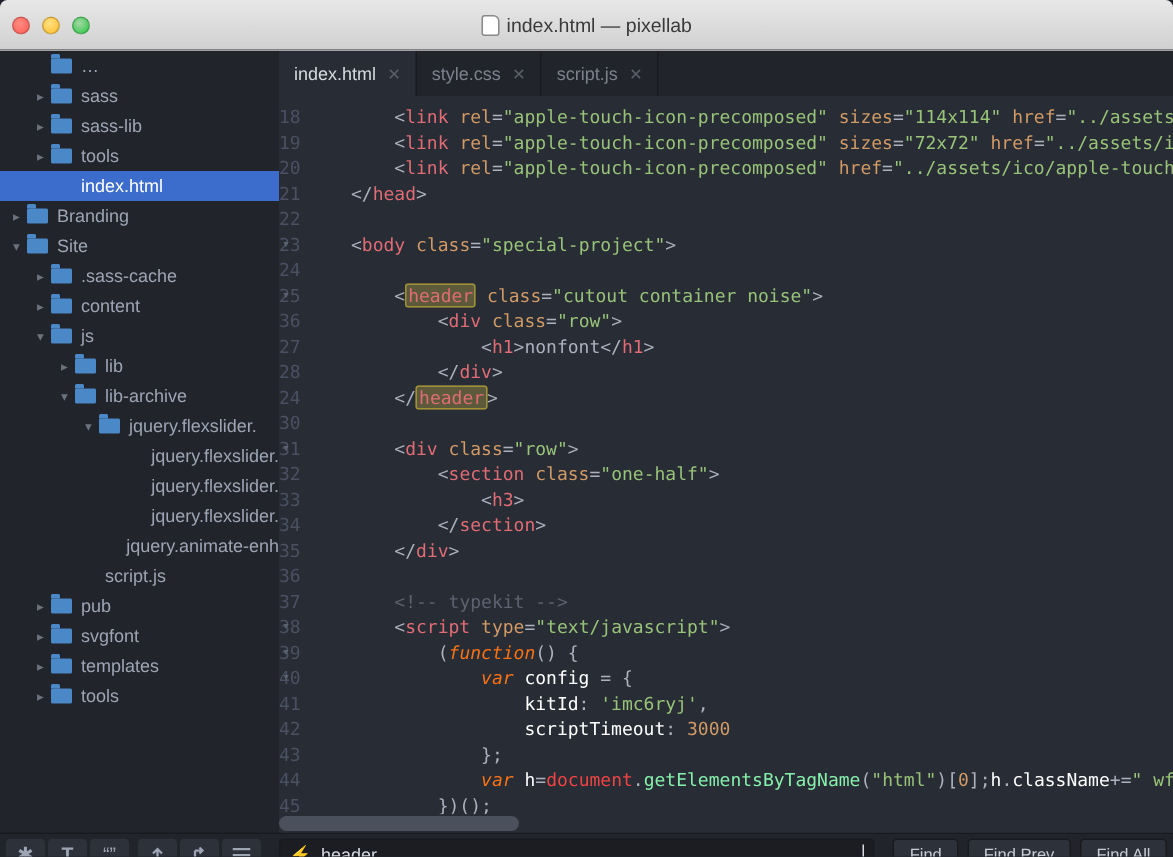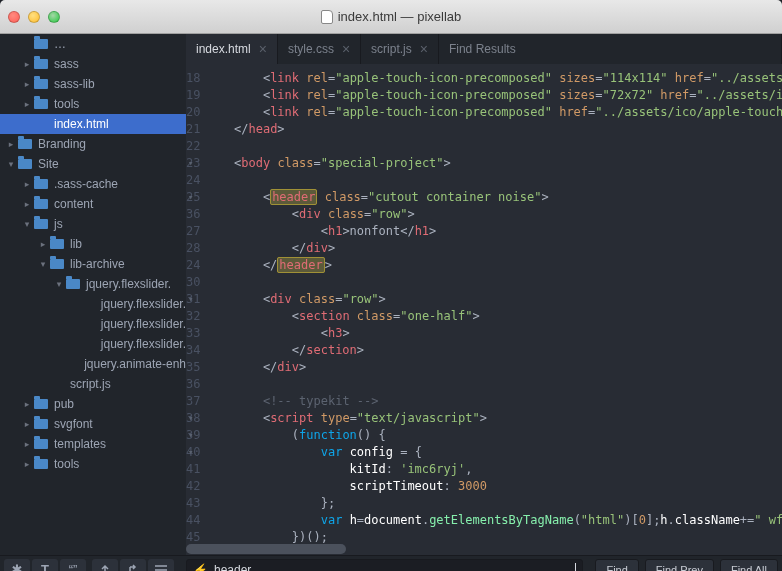--- a/index.html
+++ b/index.html
@@ -42,25 +42,25 @@
 .gline { height: 17px; position: relative;}
 .fold { position:absolute; left: 2px; color:#5a6270; font-size:9px; }
 .codelines { padding: 6px 0 6px 6px; color: #abb2bf; white-space: pre; overflow: hidden; flex:1; }
 .cl { height: 17px; }
 
 
 .p { color:#abb2bf; } 
 .t { color:#e06c75; } 
 .a { color:#d19a66; } 
 .s { color:#98c379; } 
-.k { color:#0ea5e9; } 
+.k { color:#f97316;font-style:italic; } 
 .n { color:#d19a66; } 
 .fn { color:#86efac; } 
 .v { color:#ffffff; } 
-.obj { color:#ffffff; }
+.obj { color:#ef4444; }
 .c { color:#5c6370; font-style: normal; }
 .hl { background: #5c5a3a; border: 1px solid #a09136; border-radius: 2px; padding: 0 1px; }
 
 .hscroll { height: 12px; background: #282c34; position: relative; }
 .hthumb { position: absolute; left: 0; width: 160px; height: 10px; top:1px; background: #4b515c; border-radius: 5px; }
 
 
 .findbar { height: 28px; background: #21252b; border-top: 1px solid #181a1f; display: flex; align-items: center; padding: 0 4px; gap: 2px; }
 .iconbtn { width: 26px; height: 22px; display: flex; align-items: center; justify-content: center; color: #9da5b4; border: 1px solid transparent; border-radius: 3px; font-size: 13px; cursor: pointer; background:#2c313a;}
 .iconbtn.sep { margin-right: 4px; }
@@ -208,23 +208,20 @@
           <span>index.html</span>
           <span class="x">×</span>
         </div>
         <div class="tab">
           <span>style.css</span>
           <span class="x">×</span>
         </div>
         <div class="tab">
           <span>script.js</span>
           <span class="x">×</span>
-        </div>
-        <div class="tab wide">
-          <span>Find Results</span>
         </div>
       </div>
     <div class="code-scroll">
       <div class="gutter" id="gutter">
           <div class="gline">18</div>
           <div class="gline">19</div>
           <div class="gline">20</div>
           <div class="gline">21</div>
           <div class="gline">22</div>
           <div class="gline">23<span class="fold">▾</span></div>

